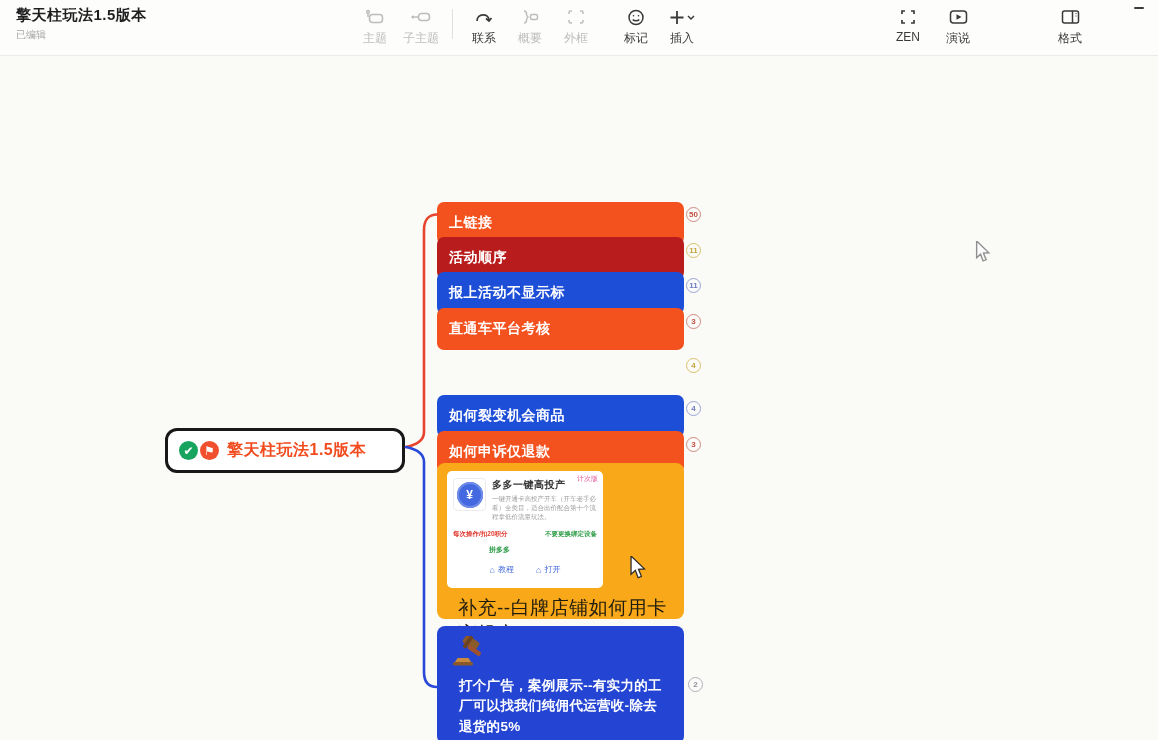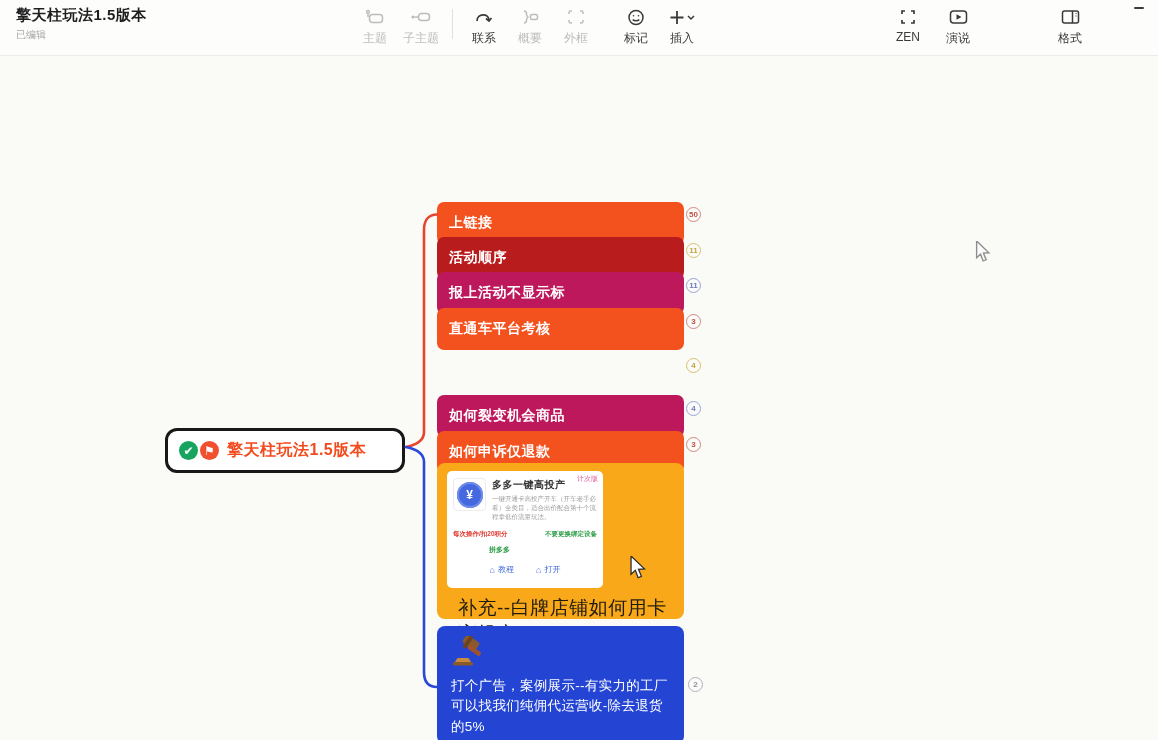--- a/index.html
+++ b/index.html
@@ -37,21 +37,21 @@
   .marker.check { background:#17a45f; }
   .marker.flag { background:#f0502e; margin-left:2px; }
   .root-label { color:#f24b1e; font-weight:bold; font-size:16px; margin-left:8px; letter-spacing:.5px; white-space:nowrap; }
 
   
   .mnode { position:absolute; left:437px; width:247px; border-radius:7px; color:#fff;
            font-size:14px; font-weight:600; display:flex; align-items:center;
            padding:0 12px; z-index:2; letter-spacing:.5px; }
   .bg-red   { background:#f3511e; }
   .bg-amber { background:#b91c1c; }
-  .bg-blue  { background:#be185d; }
+  .bg-blue  { background:#1d4ed8; }
   .h26 { height:42px; }
   .wrap2 { height:44px; line-height:1.45; align-items:flex-start; padding-top:3px; }
 
   .badge { position:absolute; left:686px; width:15px; height:15px; border-radius:50%;
            background:#fbfbf9; border:1px solid; font-size:8px; font-weight:bold;
            display:flex; align-items:center; justify-content:center; z-index:2; }
   .bdg-red    { color:#c2503f; border-color:#d08a7f; }
   .bdg-yellow { color:#c3a438; border-color:#d8c26c; }
   .bdg-blue   { color:#6c7ac0; border-color:#9aa4d6; }
   .bdg-grey   { color:#8f8f98; border-color:#b2b2ba; }
@@ -77,22 +77,22 @@
   .card-store { font-size:7px; color:#2f9e49; font-weight:bold; margin:6px 0 0 36px; }
   .card-buttons { display:flex; justify-content:center; gap:22px; margin-top:9px; }
   .card-btn { color:#3b63d8; font-size:8px; display:flex; align-items:center; gap:3px; }
   .house { font-size:9px; }
   .img-caption { position:absolute; left:21px; top:132px; color:#201c10; font-size:19px;
                  font-weight:500; letter-spacing:.5px; }
 
   
   .node-ad { position:absolute; left:437px; top:570px; width:247px; height:118px;
              background:#2444d3; border-radius:8px; padding:10px 14px 0 14px; z-index:2; }
-  .ad-text { color:#fff; font-size:13.5px; font-weight:400; line-height:1.5;
-             letter-spacing:.3px; margin-top:4px; }
+  .ad-text { color:#fff; font-size:13.5px; font-weight:700; line-height:1.5;
+             letter-spacing:.3px; margin-top:4px;margin-left:8px; }
 
   .cursor { position:absolute; z-index:6; }
 </style>
 </head>
 <body>
 
 <div class="header">
   <div class="title-block">
     <div class="doc-title">擎天柱玩法1.5版本</div>
     <div class="doc-status">已编辑</div>

